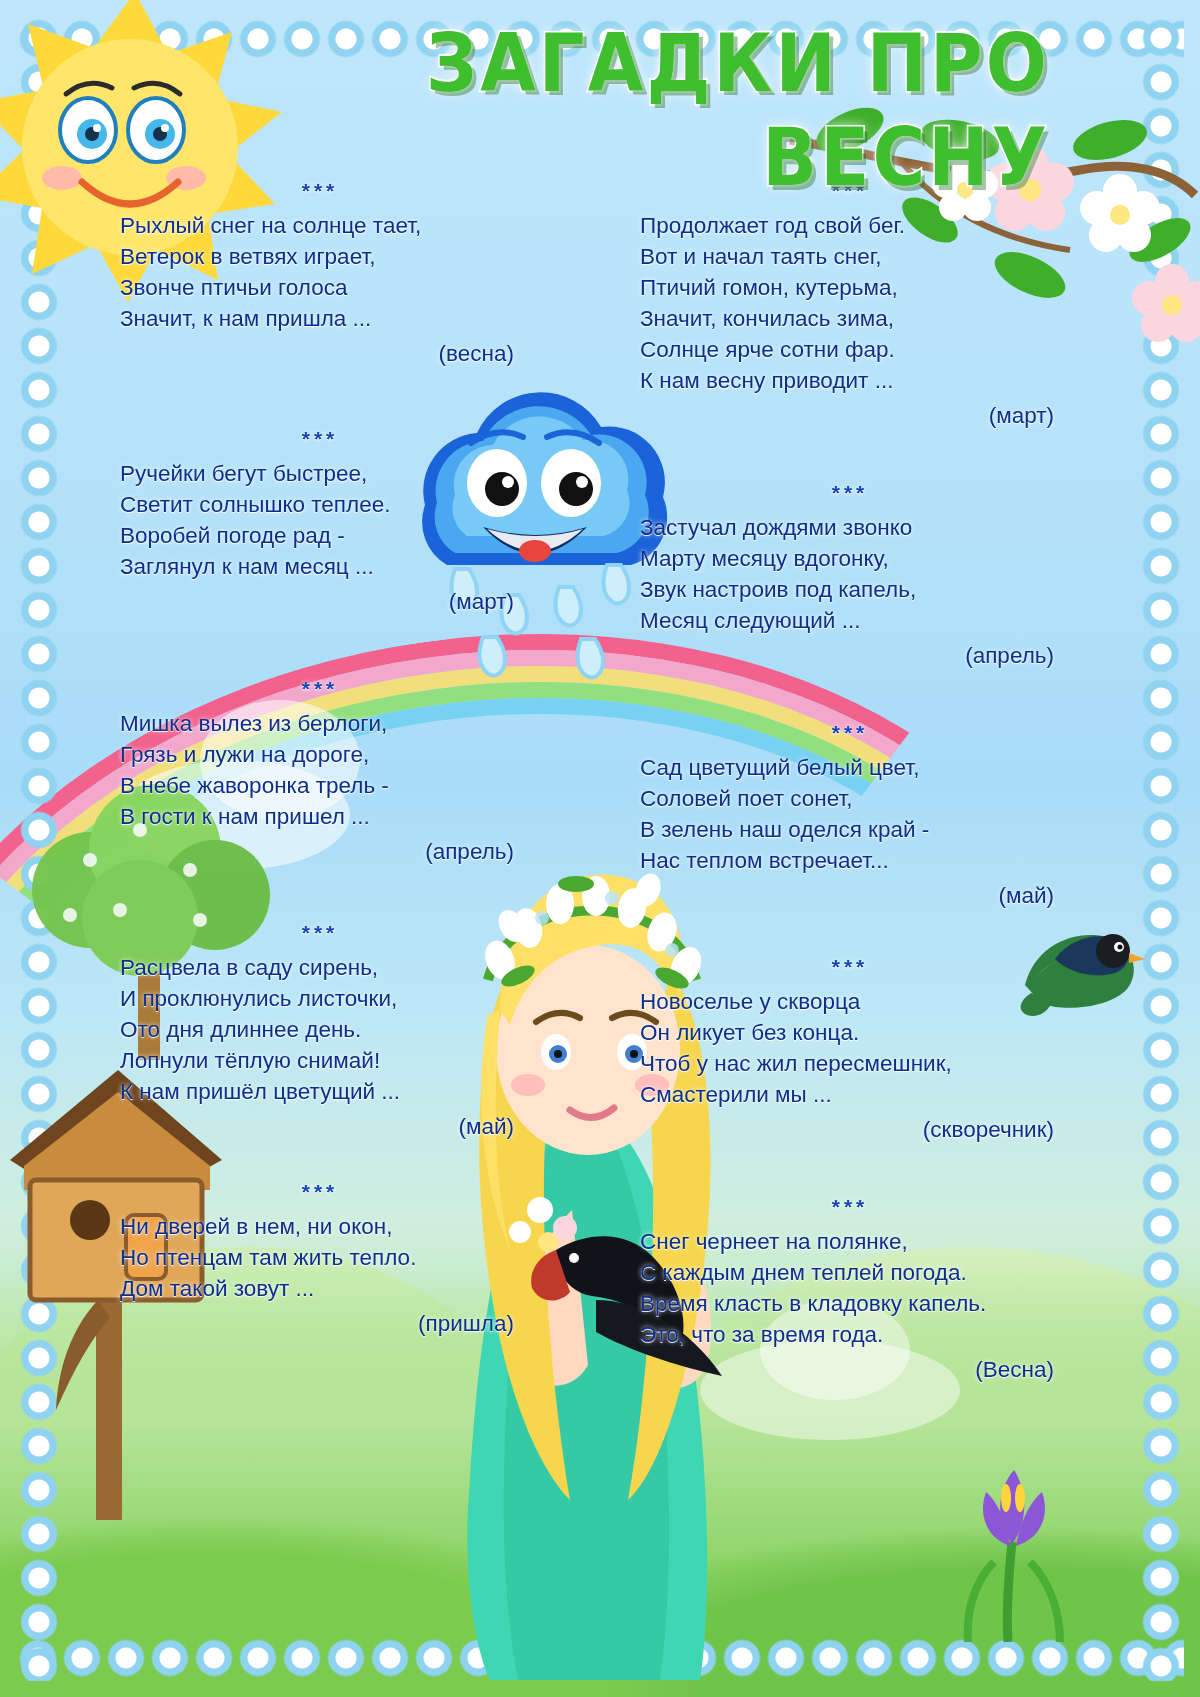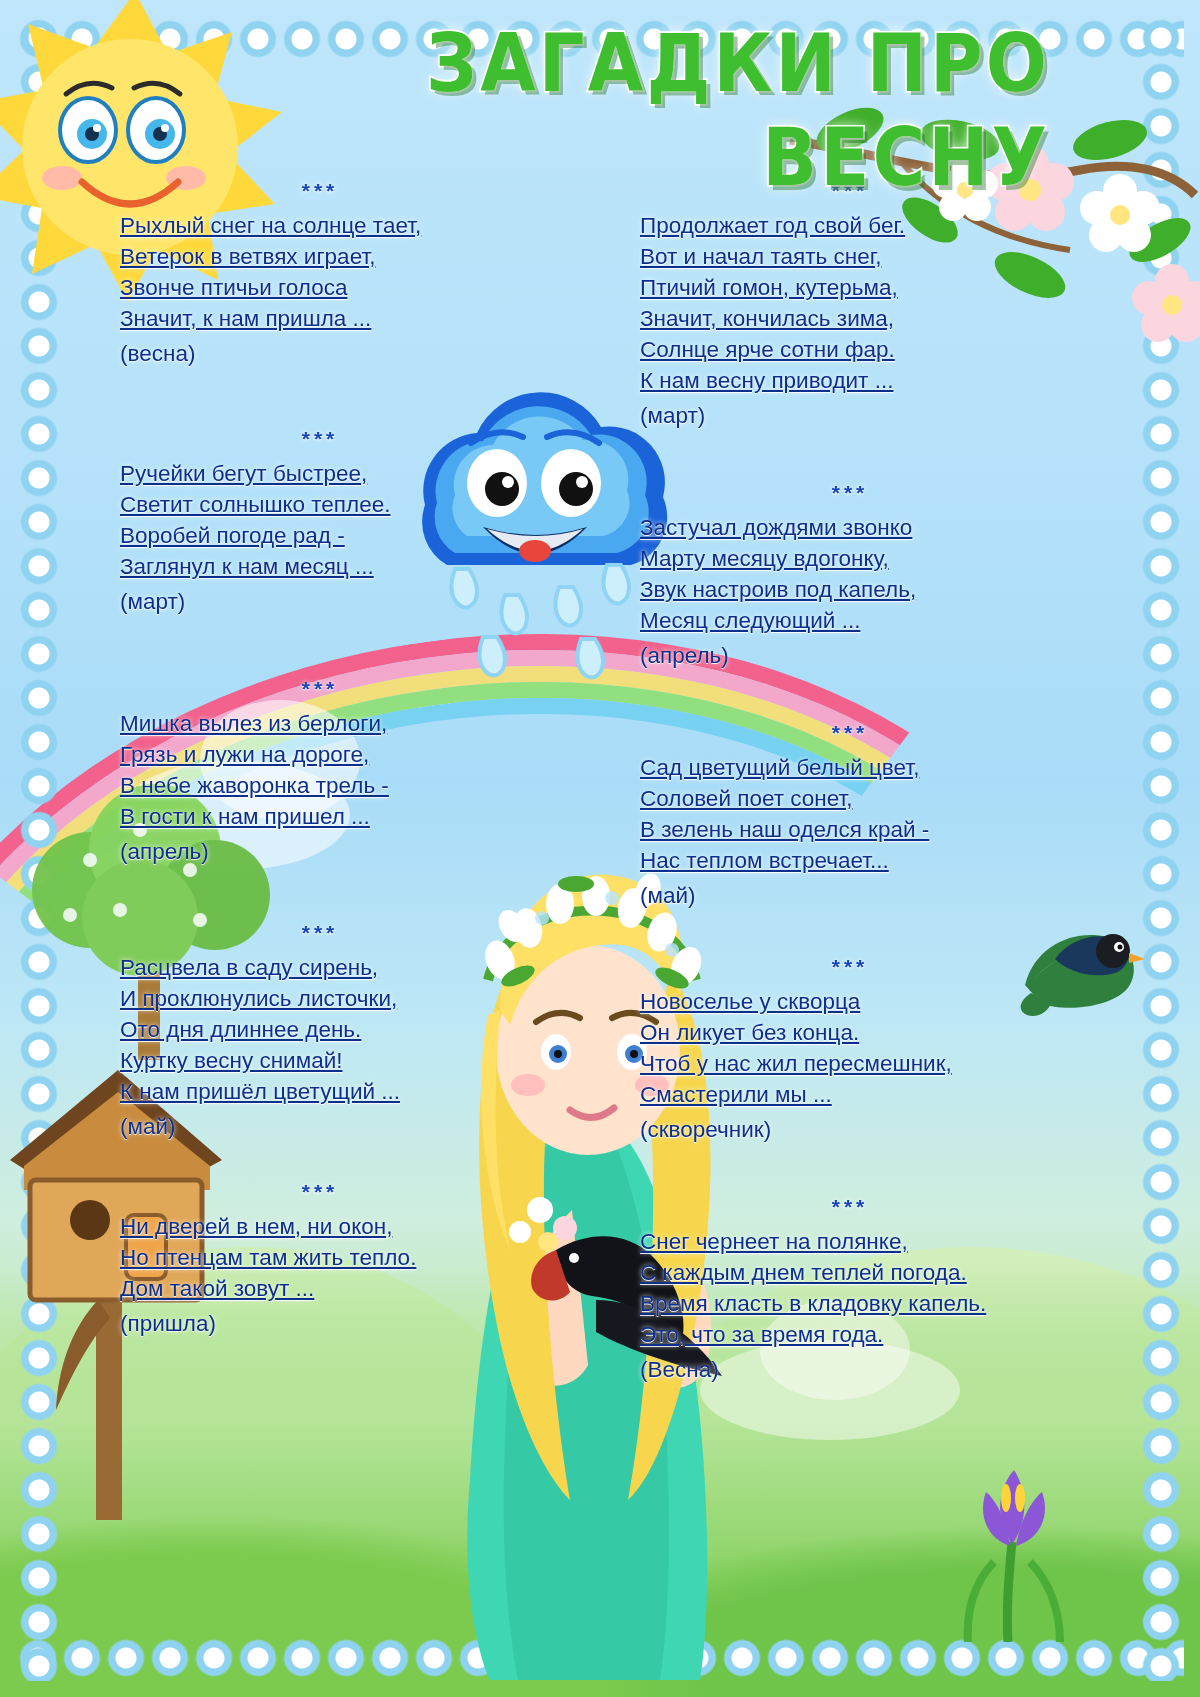--- a/index.html
+++ b/index.html
@@ -152,22 +152,23 @@
 
   .riddle { margin-bottom: 22px; }
   .stars {
     text-align: center;
     color: #1645b8;
     font-size: 21px;
     letter-spacing: 4px;
     font-weight: bold;
     margin-bottom: 4px;
   }
-  .line { white-space: nowrap; text-decoration: underline; }
+  .line { white-space: nowrap; }
   .answer {
+    text-align: right;
     margin-top: 4px;
     padding-right: 6px;
   }
   .col-left .riddle:nth-of-type(1) { margin-bottom: 54px; }
   .col-left .riddle:nth-of-type(2) { margin-bottom: 56px; }
   .col-left .riddle:nth-of-type(3) { margin-bottom: 50px; }
   .col-left .riddle:nth-of-type(4) { margin-bottom: 34px; }
 
   .col-right .riddle:nth-of-type(1) { margin-bottom: 46px; }
   .col-right .riddle:nth-of-type(2) { margin-bottom: 46px; }
@@ -486,21 +487,21 @@
       <div class="line">В небе жаворонка трель -</div>
       <div class="line">В гости к нам пришел ...</div>
       <div class="answer">(апрель)</div>
     </div>
 
     <div class="riddle">
       <div class="stars">***</div>
       <div class="line">Расцвела в саду сирень,</div>
       <div class="line">И проклюнулись листочки,</div>
       <div class="line">Ото дня длиннее день.</div>
-      <div class="line">Куртку весну снимай!</div>
+      <div class="line">Лопнули тёплую снимай!</div>
       <div class="line">К нам пришёл цветущий ...</div>
       <div class="answer">(май)</div>
     </div>
 
     <div class="riddle">
       <div class="stars">***</div>
       <div class="line">Ни дверей в нем, ни окон,</div>
       <div class="line">Но птенцам там жить тепло.</div>
       <div class="line">Дом такой зовут ...</div>
       <div class="answer">(пришла)</div>

